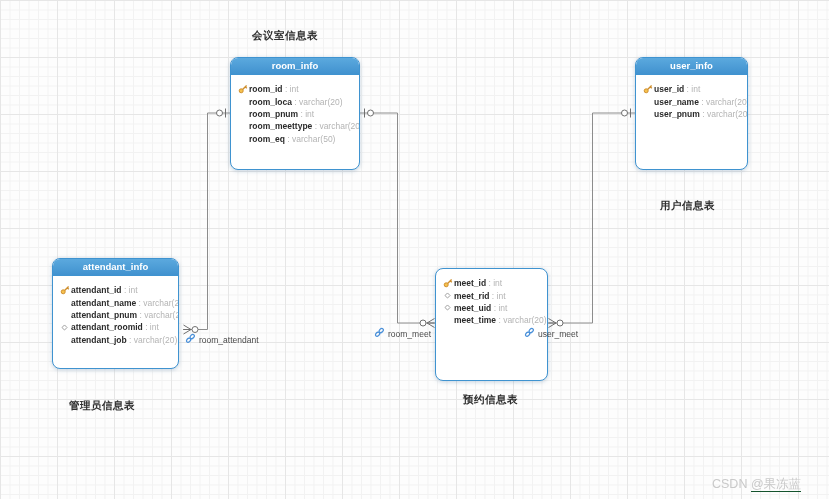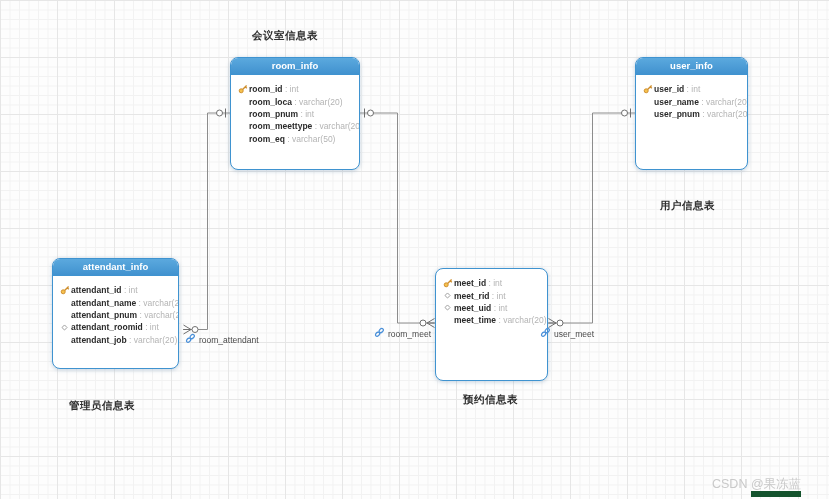--- a/index.html
+++ b/index.html
@@ -24,21 +24,21 @@
   }
   .tbody{padding:8px 0 0 0;}
   .frow{display:flex;align-items:center;height:12.4px;padding-left:5px;white-space:nowrap;}
   .ficon{width:13px;height:11px;display:inline-flex;align-items:center;justify-content:center;flex:0 0 13px;}
   .fname{font-size:8.5px;font-weight:bold;color:#2b2b2b;}
   .ftype{font-size:8.5px;color:#b4b4b4;}
   .caption{position:absolute;font-size:10.5px;font-weight:bold;color:#2f2f2f;letter-spacing:.5px;}
   .rel-label{position:absolute;display:flex;align-items:center;gap:3px;font-size:8.5px;color:#4a4a4a;}
   #lines{position:absolute;left:0;top:0;pointer-events:none;}
   .watermark{position:absolute;left:712px;top:476px;font-size:12.5px;color:#c9c9c9;}
-  .watermark .wm-user{border-bottom:6px solid #14532d;}
+  .watermark .wm-user{border-bottom:1px solid #14532d;}
 </style>
 </head>
 <body>
 
 <svg id="lines" width="829" height="499">
   <g stroke="#8c8c8c" fill="none" stroke-width="1">
     <polyline points="230,113 207.5,113 207.5,329.5 183,329.5"></polyline>
     <line x1="225.5" y1="108.5" x2="225.5" y2="117.5" stroke="#707070"></line>
     <circle cx="219.5" cy="113" r="3" fill="#fff" stroke="#707070"></circle>
     <path d="M191,329.5 L183.5,325 M191,329.5 L183.5,329.5 M191,329.5 L183.5,334" stroke="#707070"></path>
@@ -216,21 +216,21 @@
 </div>
 <div class="rel-label" style="left:374px;top:327px;">
   <span class="rel-icon"><svg width="11" height="11" viewBox="0 0 11 11">
         <g fill="none" stroke="#4a90d9" stroke-width="1.3">
           <ellipse cx="3.6" cy="7.2" rx="2.4" ry="1.7" transform="rotate(-45 3.6 7.2)"></ellipse>
           <ellipse cx="7.2" cy="3.6" rx="2.4" ry="1.7" transform="rotate(-45 7.2 3.6)"></ellipse>
         </g>
       </svg></span>
   <span>room_meet</span>
 </div>
-<div class="rel-label" style="left:540px;top:327px;text-align:right;">
+<div class="rel-label" style="left:524px;top:327px;text-align:right;">
   <span class="rel-icon"><svg width="11" height="11" viewBox="0 0 11 11">
         <g fill="none" stroke="#4a90d9" stroke-width="1.3">
           <ellipse cx="3.6" cy="7.2" rx="2.4" ry="1.7" transform="rotate(-45 3.6 7.2)"></ellipse>
           <ellipse cx="7.2" cy="3.6" rx="2.4" ry="1.7" transform="rotate(-45 7.2 3.6)"></ellipse>
         </g>
       </svg></span>
   <span>user_meet</span>
 </div>
 
 <div class="watermark">

